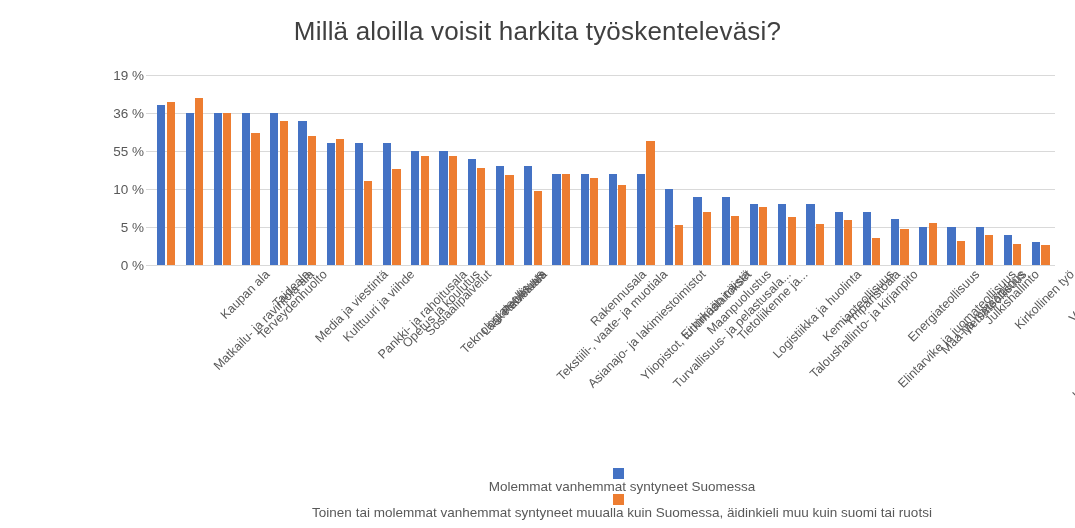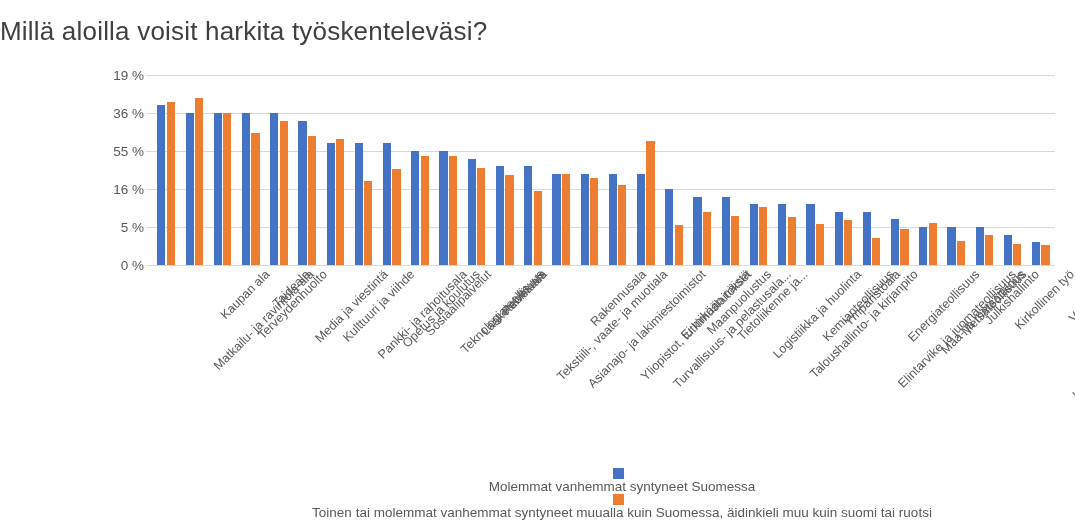--- a/index.html
+++ b/index.html
@@ -15,20 +15,21 @@
     width: 1075px;
     height: 528px;
     background: #ffffff;
   }
 
   
   #chart-title {
     position: absolute;
     left: 0; top: 16px;
     width: 1075px;
+    text-align: center;
     font-size: 26px;
     font-weight: 400;
     color: #404040;
     letter-spacing: 0.2px;
     white-space: nowrap;
   }
 
   
   
   #plot-area {
@@ -150,21 +151,21 @@
 </head>
 <body>
 
 <div id="chart-root">
 
   <div id="chart-title">Millä aloilla voisit harkita työskenteleväsi?</div>
 
   <div id="y-axis-labels">
       <div class="ylabel" style="top: 190px;">0 %</div>
       <div class="ylabel" style="top: 152px;">5 %</div>
-      <div class="ylabel" style="top: 114px;">16 %</div>
+      <div class="ylabel" style="top: 114px;">10 %</div>
       <div class="ylabel" style="top: 76px;">55 %</div>
       <div class="ylabel" style="top: 38px;">36 %</div>
       <div class="ylabel" style="top: 0px;">19 %</div>
     </div>
   <div id="y-ticks">
       <div class="ytickmark" style="top: 190px;"></div>
       <div class="ytickmark" style="top: 152px;"></div>
       <div class="ytickmark" style="top: 114px;"></div>
       <div class="ytickmark" style="top: 76px;"></div>
       <div class="ytickmark" style="top: 38px;"></div>

